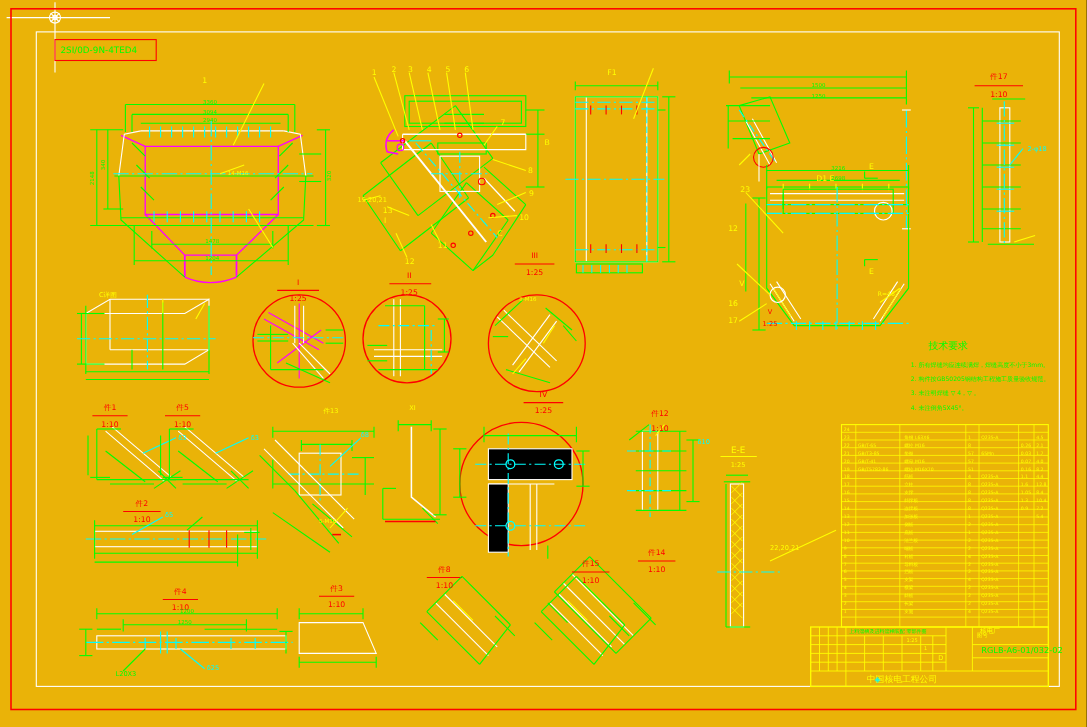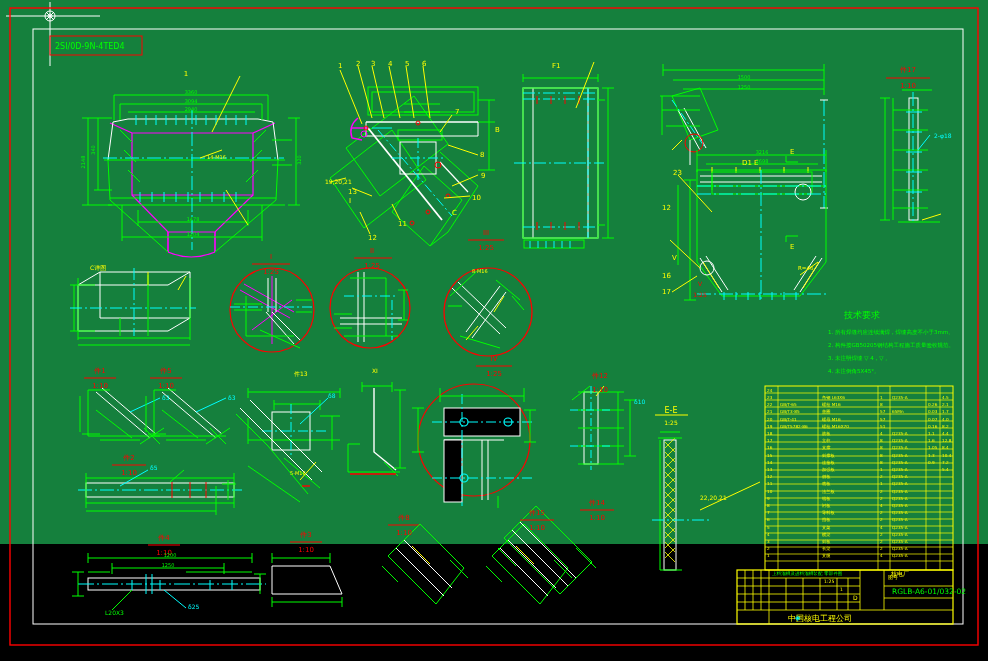--- a/index.html
+++ b/index.html
@@ -1,18 +1,18 @@
 <!DOCTYPE html>
 <html><head>
 <meta charset="utf-8">
 <style>
   html,body{margin:0;padding:0;background:#000;}
   body{width:988px;height:661px;overflow:hidden;
        font-family:"DejaVu Sans","Liberation Sans",sans-serif;}
-  #cad{position:relative;width:988px;height:544px;background:#15803d;}
+  #cad{position:relative;width:988px;height:661px;background:#eab308;}
   svg{position:absolute;left:0;top:0;}
   .g{stroke:#00ff00;fill:none;}
   .y{stroke:#ffff00;fill:none;}
   .c{stroke:#00ffff;fill:none;}
   .w{stroke:#ffffff;fill:none;}
   .m{stroke:#ff00ff;fill:none;}
   .r{stroke:#ff0000;fill:none;}
   .tg{fill:#00ff00;}
   .ty{fill:#ffff00;}
   .tc{fill:#00ffff;}

